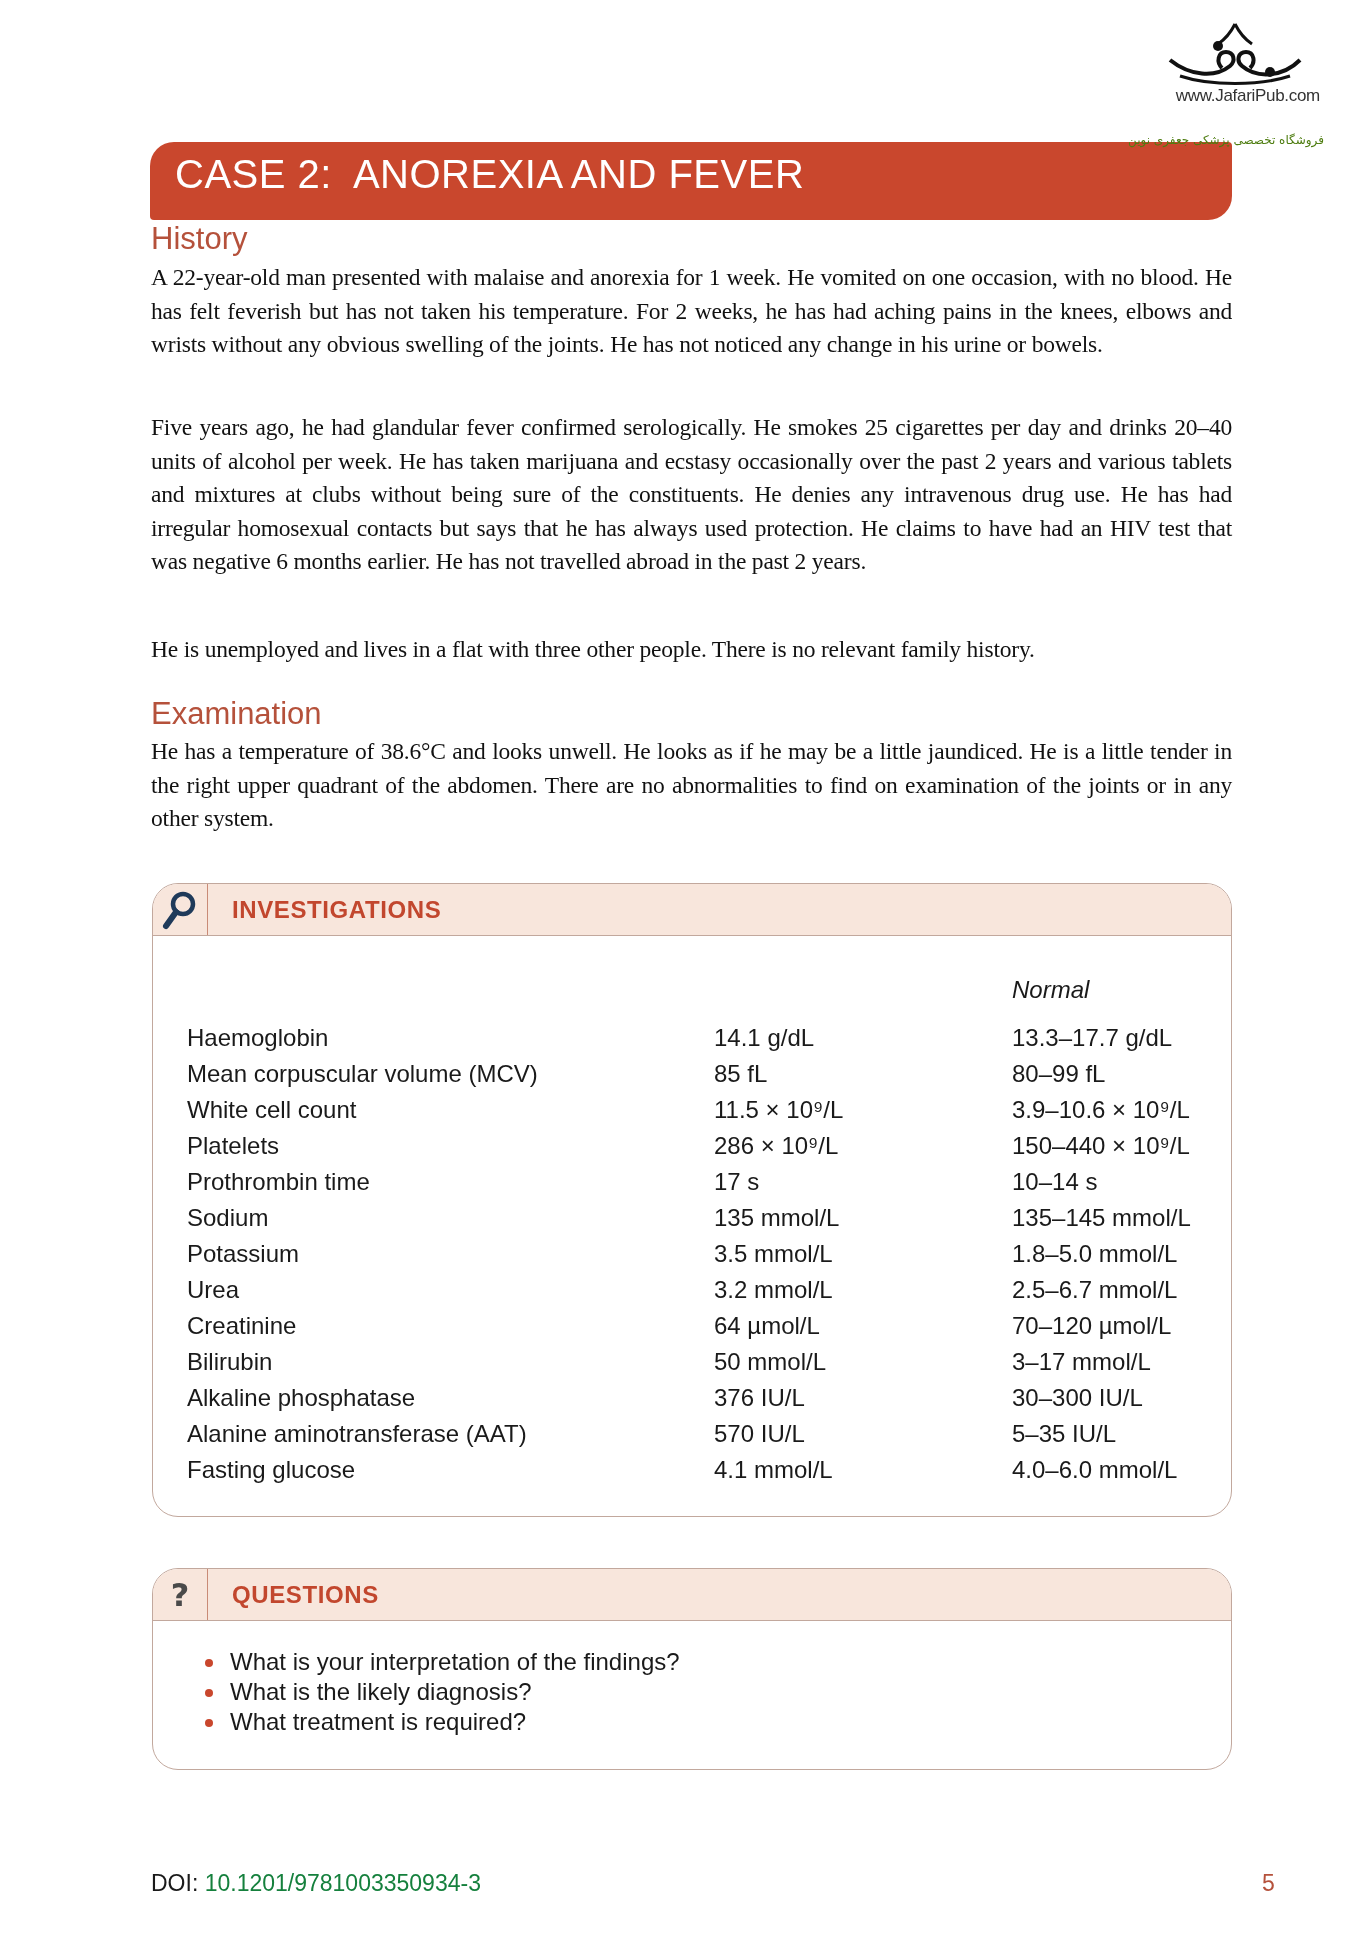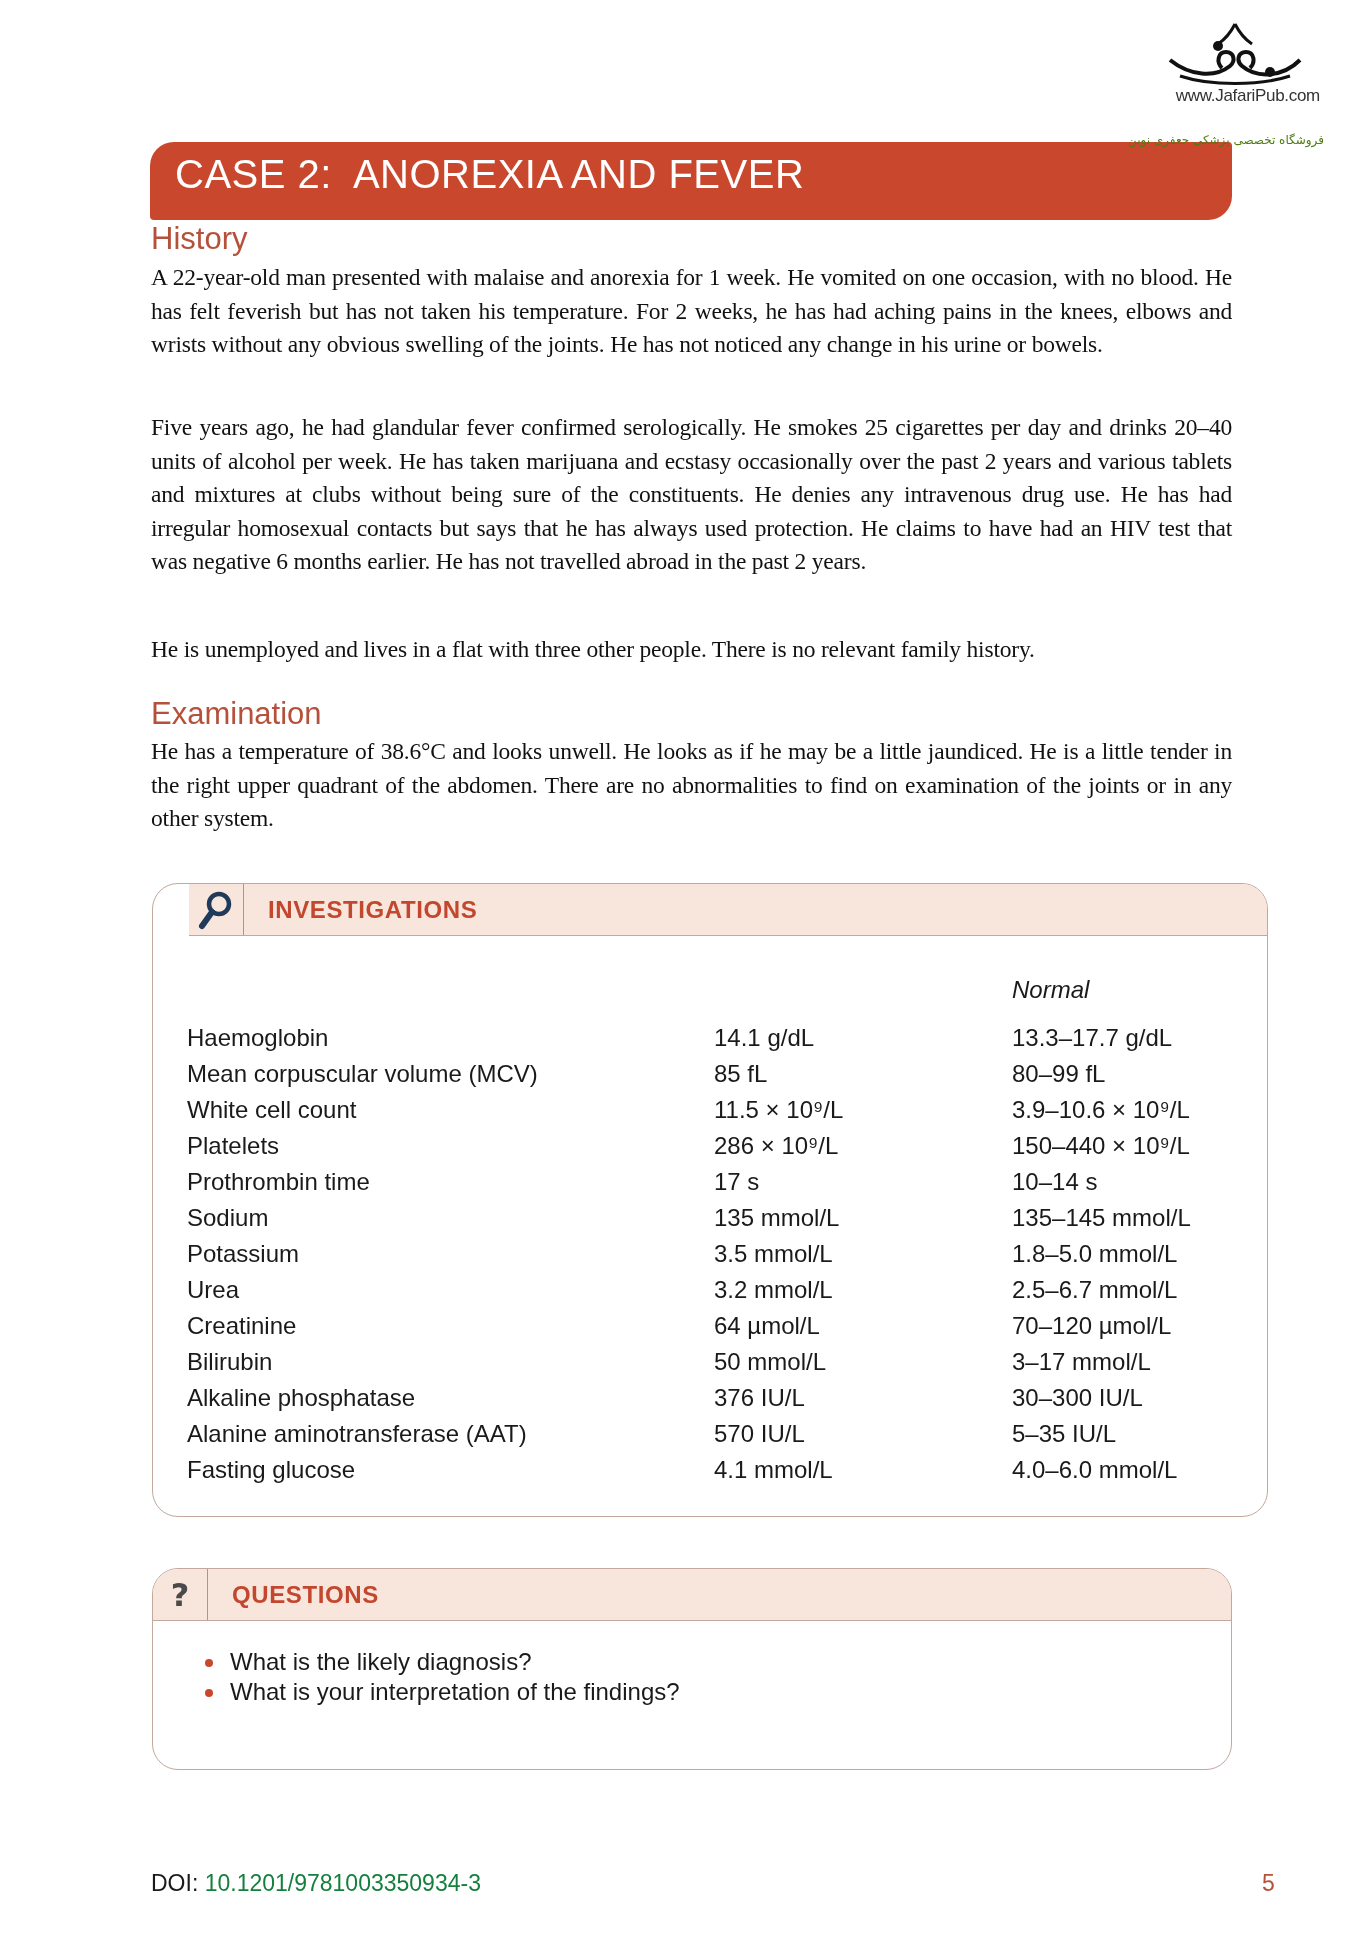--- a/index.html
+++ b/index.html
@@ -81,21 +81,21 @@
 </div>
 
 <h2 class="section-h" style="top:221px; margin:0;">History</h2>
 <p class="para" style="top:261px;">A 22-year-old man presented with malaise and anorexia for 1 week. He vomited on one occasion, with no blood. He has felt feverish but has not taken his temperature. For 2 weeks, he has had aching pains in the knees, elbows and wrists without any obvious swelling of the joints. He has not noticed any change in his urine or bowels.</p>
 <p class="para" style="top:411px;">Five years ago, he had glandular fever confirmed serologically. He smokes 25 cigarettes per day and drinks 20–40 units of alcohol per week. He has taken marijuana and ecstasy occasionally over the past 2 years and various tablets and mixtures at clubs without being sure of the constituents. He denies any intravenous drug use. He has had irregular homosexual contacts but says that he has always used protection. He claims to have had an HIV test that was negative 6 months earlier. He has not travelled abroad in the past 2 years.</p>
 <p class="para" style="top:633px; text-align:left;">He is unemployed and lives in a flat with three other people. There is no relevant family history.</p>
 
 <h2 class="section-h" style="top:696px; margin:0;">Examination</h2>
 <p class="para" style="top:735px;">He has a temperature of 38.6°C and looks unwell. He looks as if he may be a little jaundiced. He is a little tender in the right upper quadrant of the abdomen. There are no abnormalities to find on examination of the joints or in any other system.</p>
 
-<div class="box" style="top:883px; height:632px;padding-left:36px;">
+<div class="box" style="top:883px; height:632px;">
   <div class="box-head">
     <div class="box-icon-cell">
       <svg width="36" height="40" viewBox="0 0 36 40">
         <circle cx="21" cy="14" r="10" fill="none" stroke="#1f3a5a" stroke-width="4.5"></circle>
         <line x1="14" y1="22" x2="4" y2="36" stroke="#1f3a5a" stroke-width="6" stroke-linecap="round"></line>
       </svg>
     </div>
     <div class="box-title">INVESTIGATIONS</div>
   </div>
   <div class="normal-h" style="top:92px;">Normal</div>
@@ -169,21 +169,22 @@
 </div>
 
 <div class="box" style="top:1568px; height:200px;">
   <div class="box-head">
     <div class="box-icon-cell">
       <span style="font-family:'DejaVu Sans',sans-serif;font-weight:bold;font-size:32px;color:#4a4a4a;">?</span>
     </div>
     <div class="box-title">QUESTIONS</div>
   </div>
   <ul class="q-list">
+    <li>What is your interpretation of the findings?</li>
     <li>What is the likely diagnosis?</li>
-    <li>What is your interpretation of the findings?</li>
+    <li>What treatment is required?</li>
   </ul>
 </div>
 
 <div class="footer-doi">
   <span>DOI: </span><a>10.1201/9781003350934-3</a>
 </div>
 <div class="page-num">5</div>
 
 </body></html>

